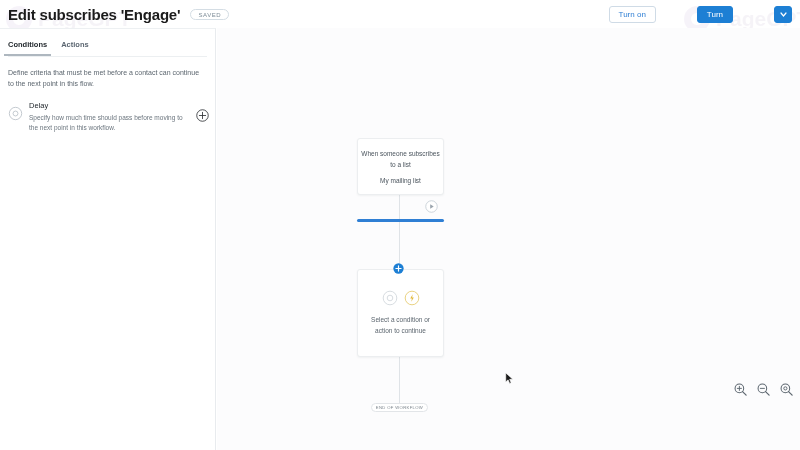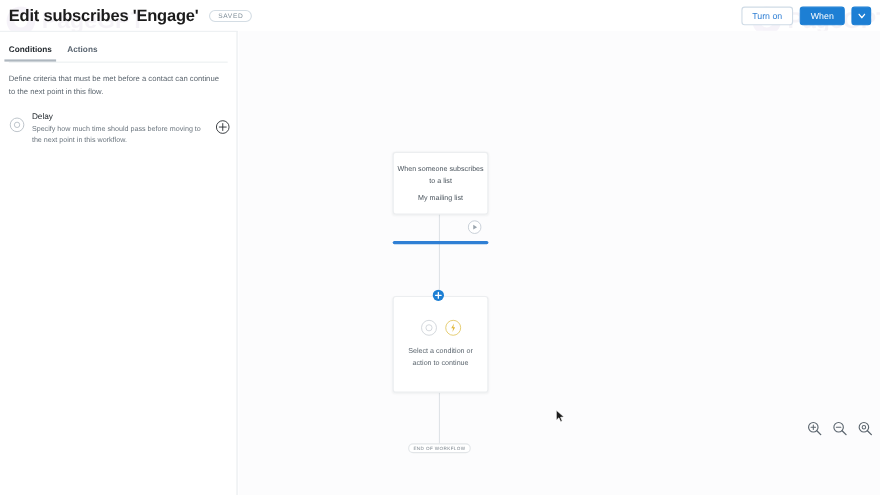--- a/index.html
+++ b/index.html
@@ -31,21 +31,21 @@
   
   .header { position: absolute; left: 0; top: 0; width: 800px; height: 28px;
             display: flex; align-items: center; padding: 0 8px; z-index: 5; }
   .title { font-size: 15px; font-weight: 700; color: #1b1b1b; letter-spacing: -.2px; }
   .saved-badge { margin-left: 10px; border: 1px solid #d4dde4; border-radius: 9px;
                  padding: 2px 7px 1px; font-size: 6px; letter-spacing: .6px;
                  color: #7d8c97; background: #fff; }
   .hdr-actions { margin-left: auto; display: flex; align-items: center; gap: 6px; }
   .btn { font-size: 8px; border-radius: 3px; height: 17px; padding: 0 9px;
          display: flex; align-items: center; justify-content: center; cursor: pointer;
-         font-family: "Liberation Sans", sans-serif; }
+         font-family: "Liberation Sans", sans-serif; margin-left: 35px; }
   .btn-ghost { background: #fff; color: #2f7fd4; border: 1px solid #cfdbe6; }
   .btn-primary { background: #1d7fd4; color: #fff; border: 1px solid #1d7fd4; }
   .btn-caret { background: #1d7fd4; color: #fff; border: 1px solid #1d7fd4;
                width: 18px; padding: 0; font-size: 7px; }
 
   
   .sidebar { position: absolute; left: 0; top: 28px; width: 216px; height: 422px;
              background: #fff; border-right: 1px solid #e8ebee; border-top: 1px solid #edf0f2; }
   .tabs { display: flex; gap: 14px; padding: 11px 8px 0; }
   .tab { font-size: 7.5px; font-weight: 700; color: #5a6570; padding-bottom: 7px;
@@ -125,21 +125,21 @@
   <div class="wm wm-4">
     <span class="ring"></span>
     <span>PageGPT</span>
   </div>
 
   <div class="header">
     <div class="title">Edit subscribes 'Engage'</div>
     <div class="saved-badge">SAVED</div>
     <div class="hdr-actions">
       <div class="btn btn-ghost">Turn on</div>
-      <div class="btn btn-primary">When</div>
+      <div class="btn btn-primary">Turn</div>
       <div class="btn btn-caret">
         <svg width="7" height="5" viewBox="0 0 7 5">
           <path d="M1 1 L3.5 4 L6 1" stroke="#fff" stroke-width="1.2" fill="none" stroke-linecap="round"></path>
         </svg>
       </div>
     </div>
   </div>
 
   <div class="sidebar">
     <div class="tabs">

